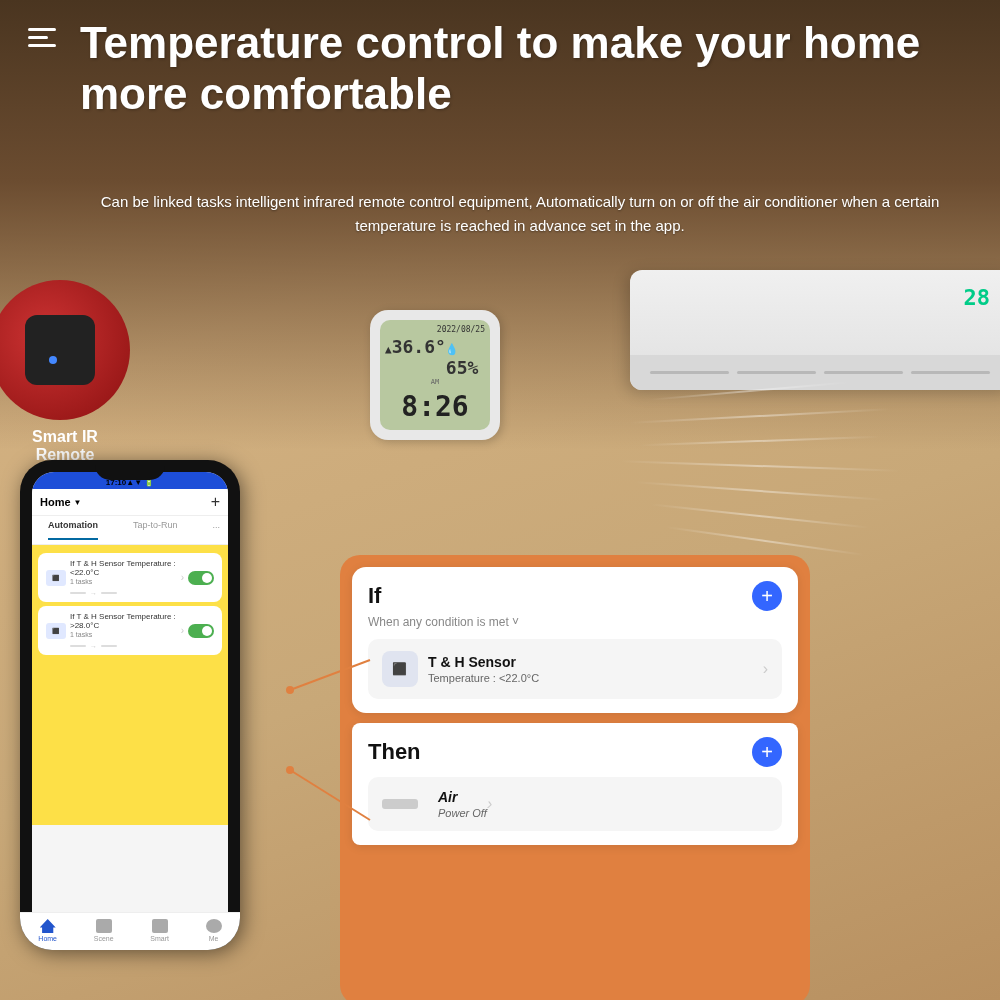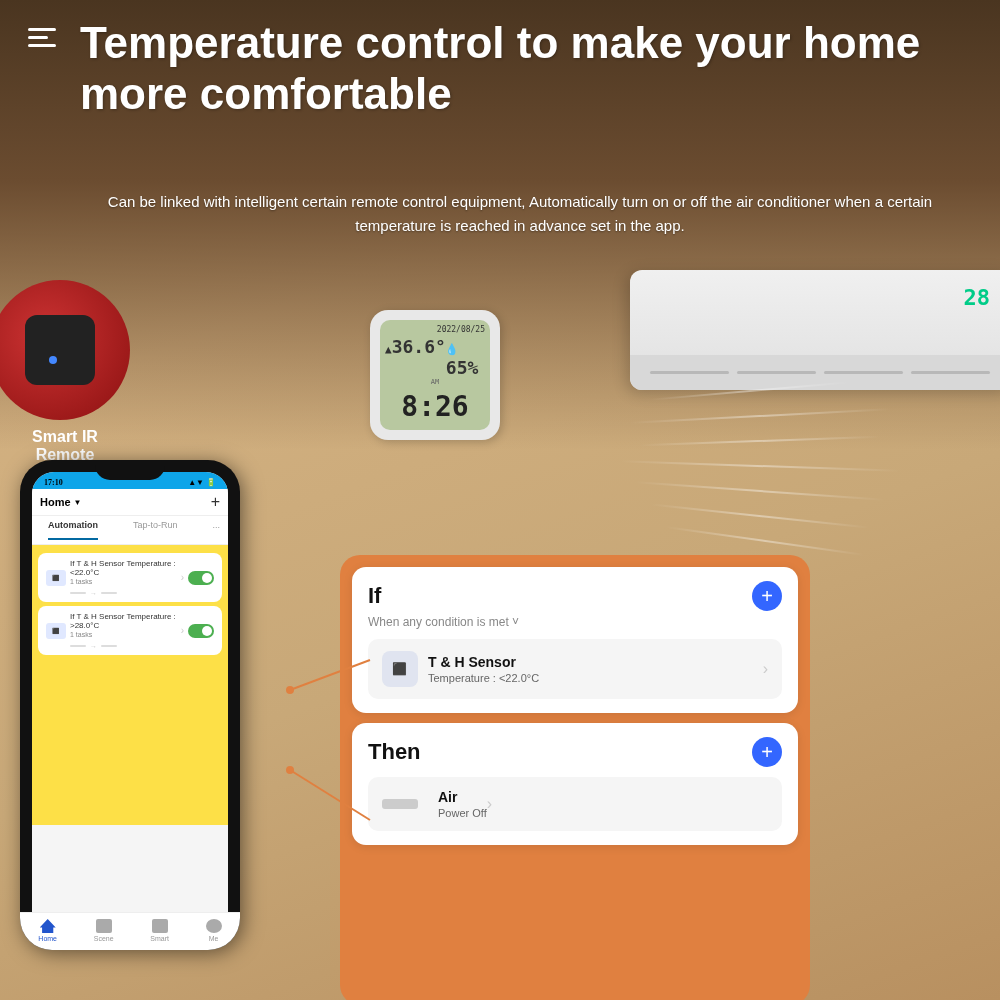--- a/index.html
+++ b/index.html
@@ -257,28 +257,27 @@
 
     .phone-screen {
       width: 100%;
       height: 100%;
       background: #f5f5f5;
       border-radius: 22px;
       overflow: hidden;
     }
 
     .phone-status-bar {
-      background: #0ea5e9;
+      background: #1d4ed8;
       padding: 6px 12px 2px;
       display: flex;
-      justify-content: space-between;
+      justify-content: center;
       align-items: center;
       font-size: 8px;
       font-weight: bold;
-      font-family: Liberation Serif, serif;
     }
 
     .phone-nav {
       background: #fff;
       padding: 4px 8px;
       border-bottom: 1px solid #eee;
       display: flex;
       justify-content: space-between;
       align-items: center;
     }
@@ -479,33 +478,34 @@
       margin-top: 2px;
     }
 
     .chevron {
       color: #ccc;
       font-size: 16px;
     }
 
     .then-card {
       background: white;
-      border-radius: 14px;
+      border-radius: 8px;
       padding: 14px 16px;
       box-shadow: 0 2px 10px rgba(0,0,0,0.1);
     }
 
     .air-row {
       background: #f5f5f5;
       border-radius: 10px;
       padding: 12px 14px;
       display: flex;
       align-items: center;
       justify-content: flex-start;
       margin-top: 10px;
+      font-style: italic;
     }
 
     .air-icon-box {
       width: 36px;
       height: 10px;
       background: #ccc;
       border-radius: 3px;
       margin-right: 10px;
     }
 
@@ -536,21 +536,21 @@
 <div class="top-dark"></div>
 
 <div class="menu-icon">
   <span></span>
   <span></span>
   <span></span>
 </div>
 
 <div class="hero-title">Temperature control to make your home more comfortable</div>
 
-<div class="hero-subtitle">Can be linked with intelligent certain remote control equipment, Automatically turn on or off the air conditioner when a certain temperature is reached in advance set in the app.</div>
+<div class="hero-subtitle">Can be linked tasks intelligent infrared remote control equipment, Automatically turn on or off the air conditioner when a certain temperature is reached in advance set in the app.</div>
 
 <div class="smart-ir-container">
   <div class="ir-circle">
     <div class="ir-device">
       <div class="ir-device-dot"></div>
     </div>
   </div>
   <div class="smart-ir-label">Smart IR<br>Remote</div>
 </div>
 

